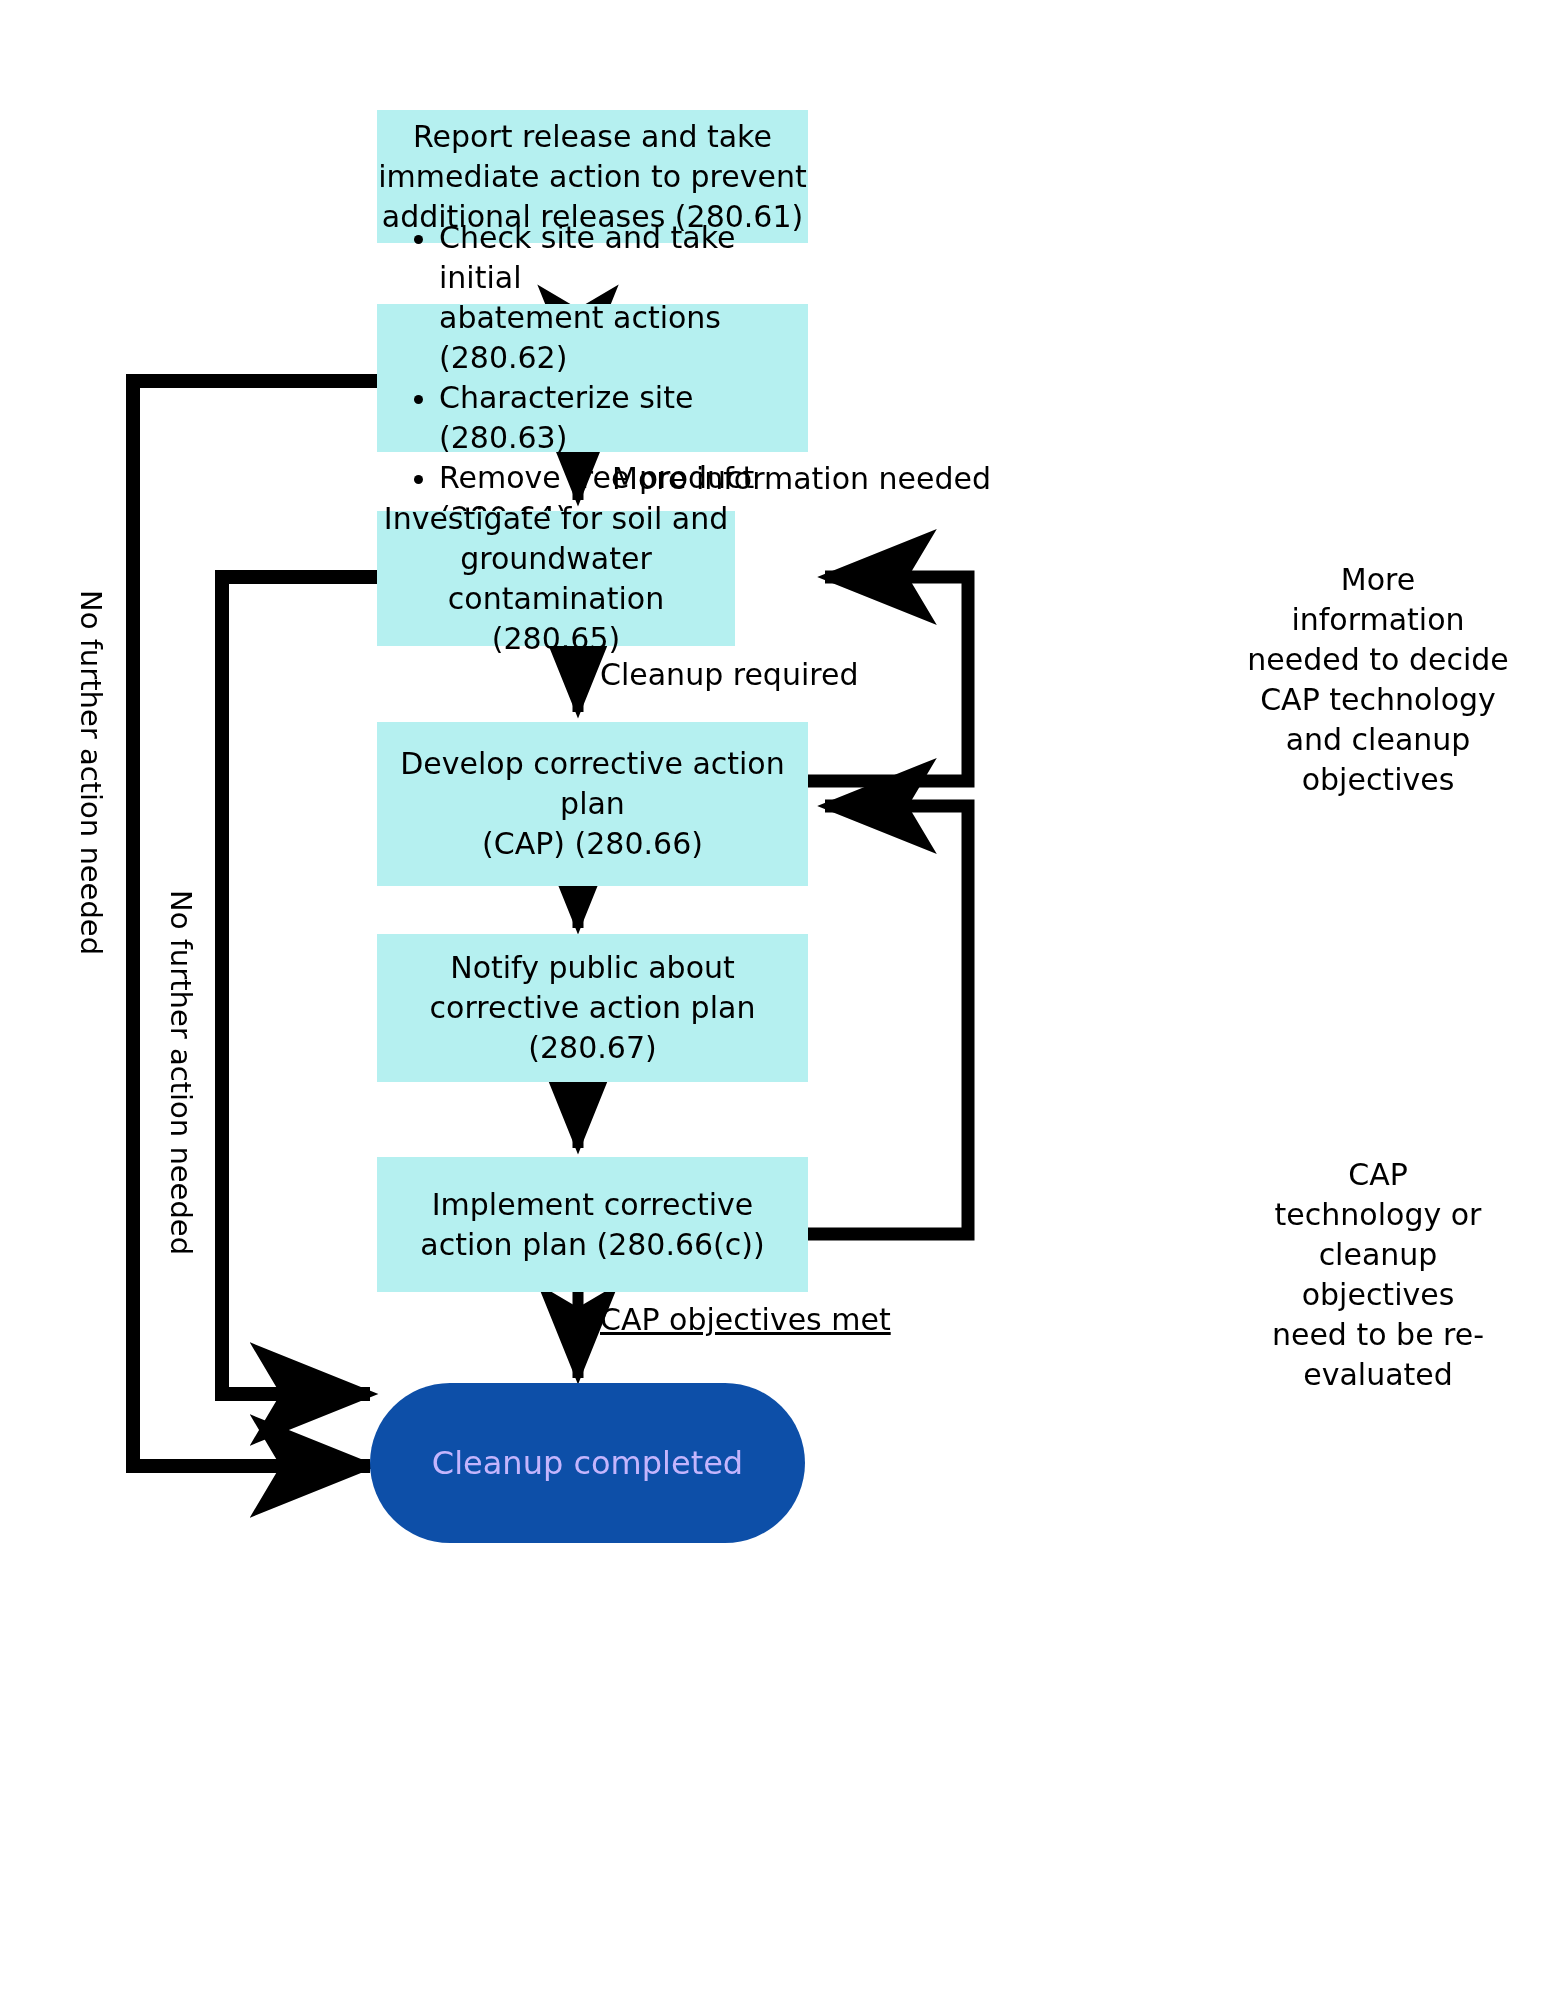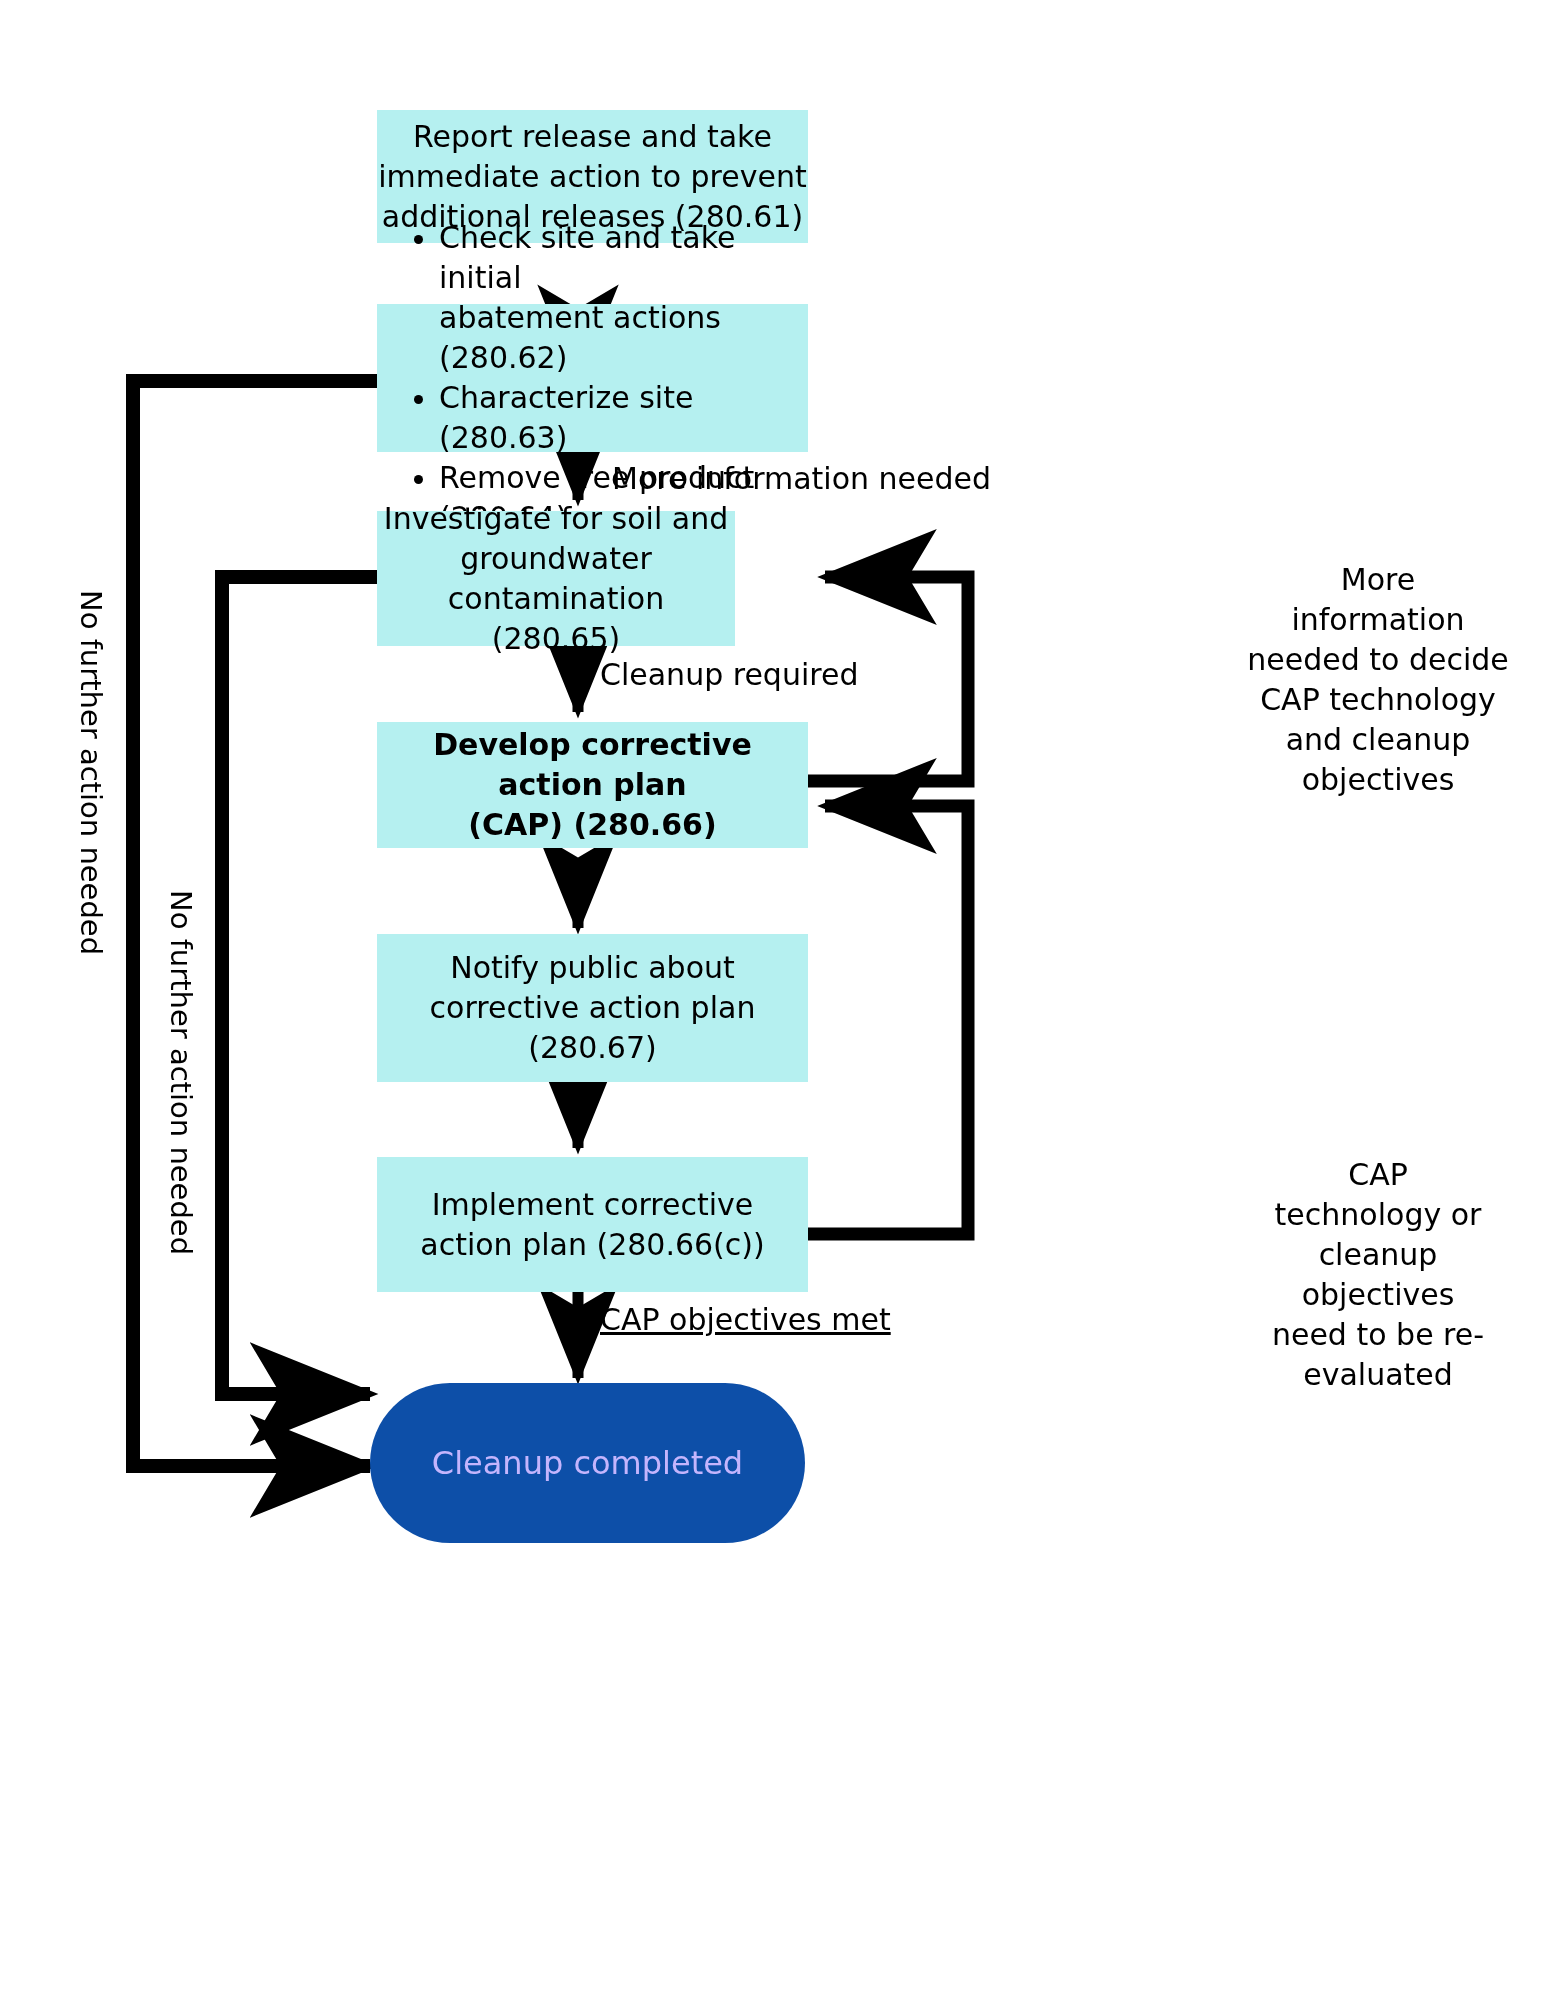--- a/index.html
+++ b/index.html
@@ -154,21 +154,21 @@
       <li>Remove free product (280.64)</li>
     </ul>
   </div>
 
   <div class="node-box" style="left:377px; top:511px; width:358px; height:135px;">
     <div class="node-text">Investigate for soil and
 groundwater contamination
 (280.65)</div>
   </div>
 
-  <div class="node-box" style="left:377px; top:722px; width:431px; height:126px;font-weight:bold;">
+  <div class="node-box" style="left:377px; top:722px; width:431px; height:164px;">
     <div class="node-text">Develop corrective action plan
 (CAP) (280.66)</div>
   </div>
 
   <div class="node-box" style="left:377px; top:934px; width:431px; height:148px;">
     <div class="node-text">Notify public about
 corrective action plan
 (280.67)</div>
   </div>
 

